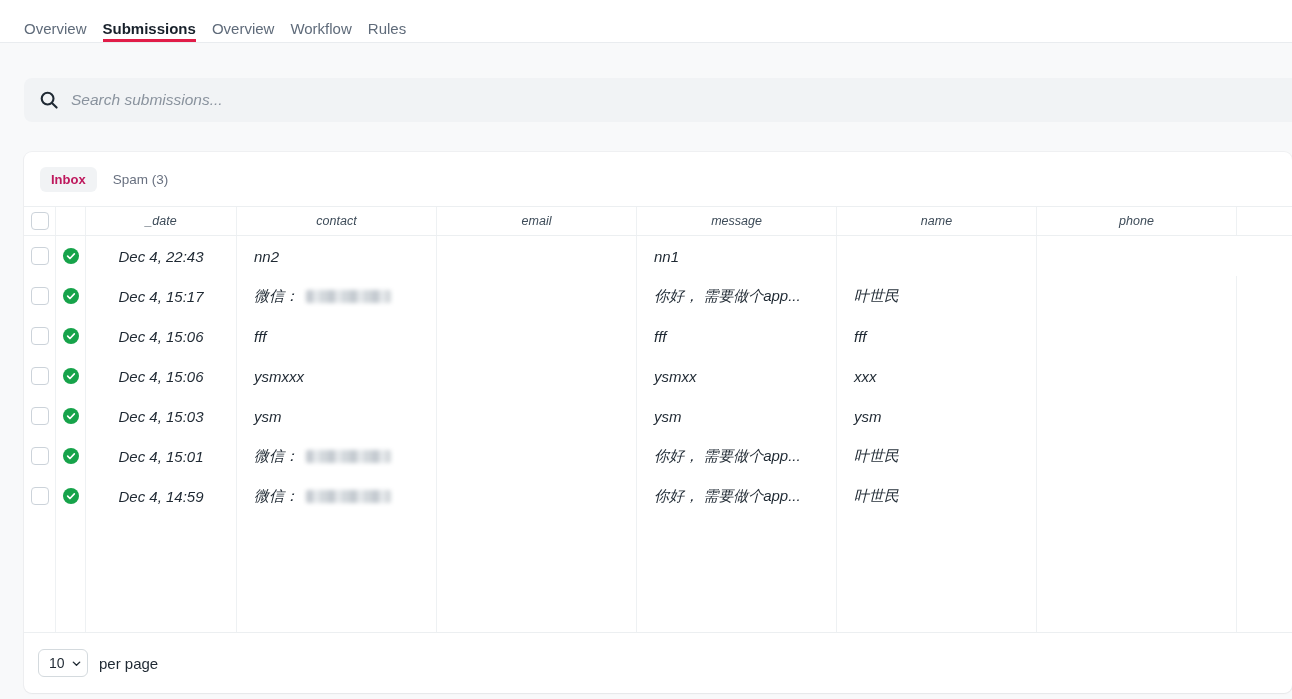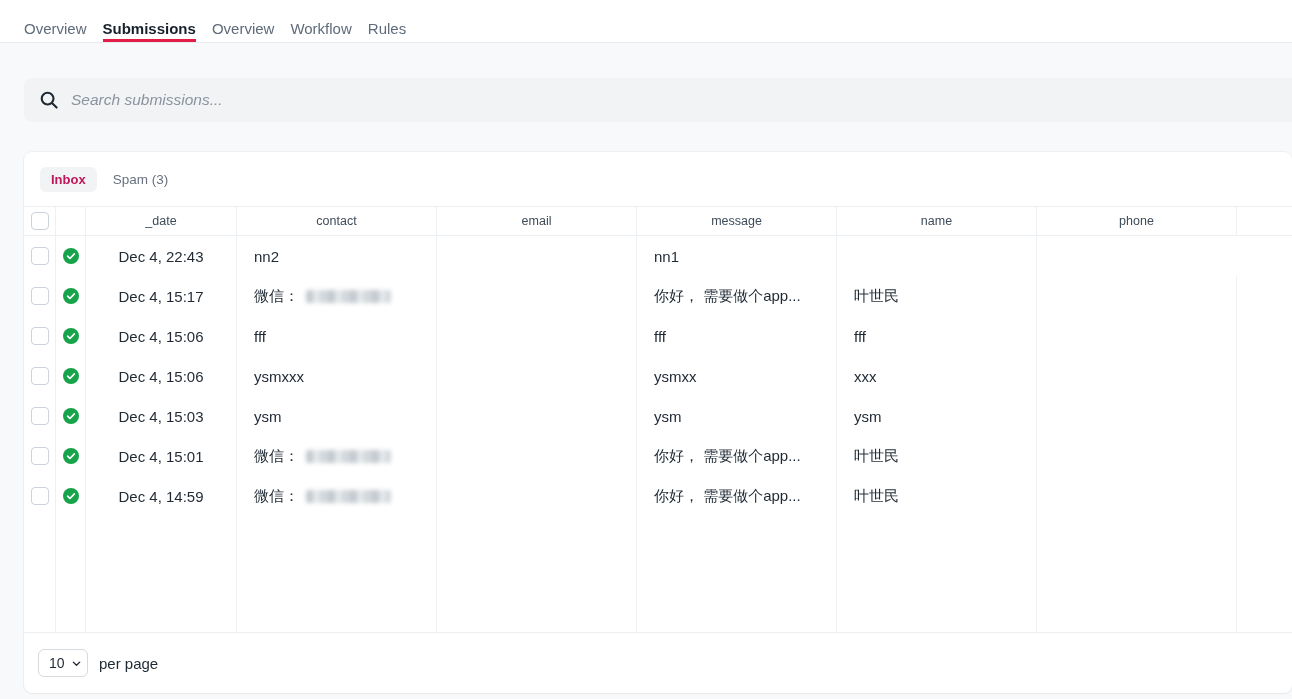--- a/index.html
+++ b/index.html
@@ -48,21 +48,21 @@
 
   
   .folder-tabs { height:54px; display:flex; align-items:center; gap:12px; padding:0 16px; }
   .chip {
     background:#f1f3f5; border-radius:6px; padding:5px 11px;
     font-size:13px; font-weight:600; color:#be185d; cursor:pointer;
   }
   .tab-spam { font-size:13.5px; font-weight:500; color:#697180; padding:5px 4px; cursor:pointer; }
 
   
-  .grid-row { display:grid; grid-template-columns:32px 30px 151px 200px 200px 200px 200px 200px 1fr; }
+  .grid-row { display:grid; grid-template-columns:32px 30px 151px 200px 200px 200px 200px 200px 1fr;font-style:italic; }
   .td, .th { display:flex; align-items:center; border-right:1px solid #eef1f3; overflow:hidden; }
   .td:last-child, .th:last-child { border-right:none; }
   .thead { height:30px; border-top:1px solid #eceff1; border-bottom:1px solid #eceff1; }
   .th { justify-content:center; font-size:12.5px; color:#3e4c59; }
   .tr { height:40px; }
   .c-check, .c-status { justify-content:center; }
   .c-date { justify-content:center; font-size:15px; color:#1f2933; }
   .c-text { padding:0 17px; font-size:15px; color:#1f2933; white-space:nowrap; }
   .filler { height:117px; border-bottom:1px solid #eceff1; }
 

